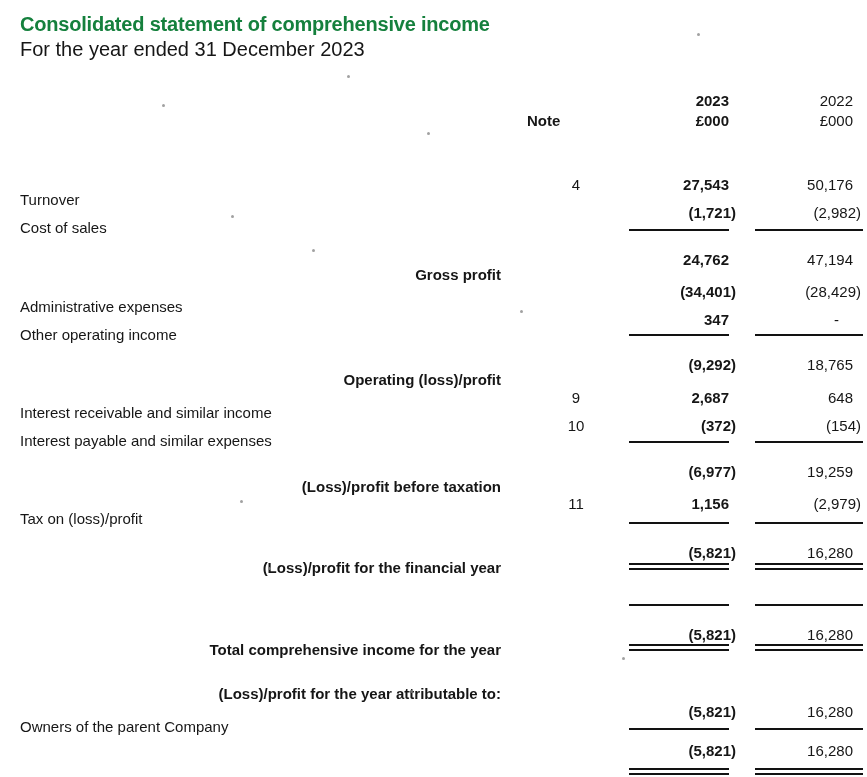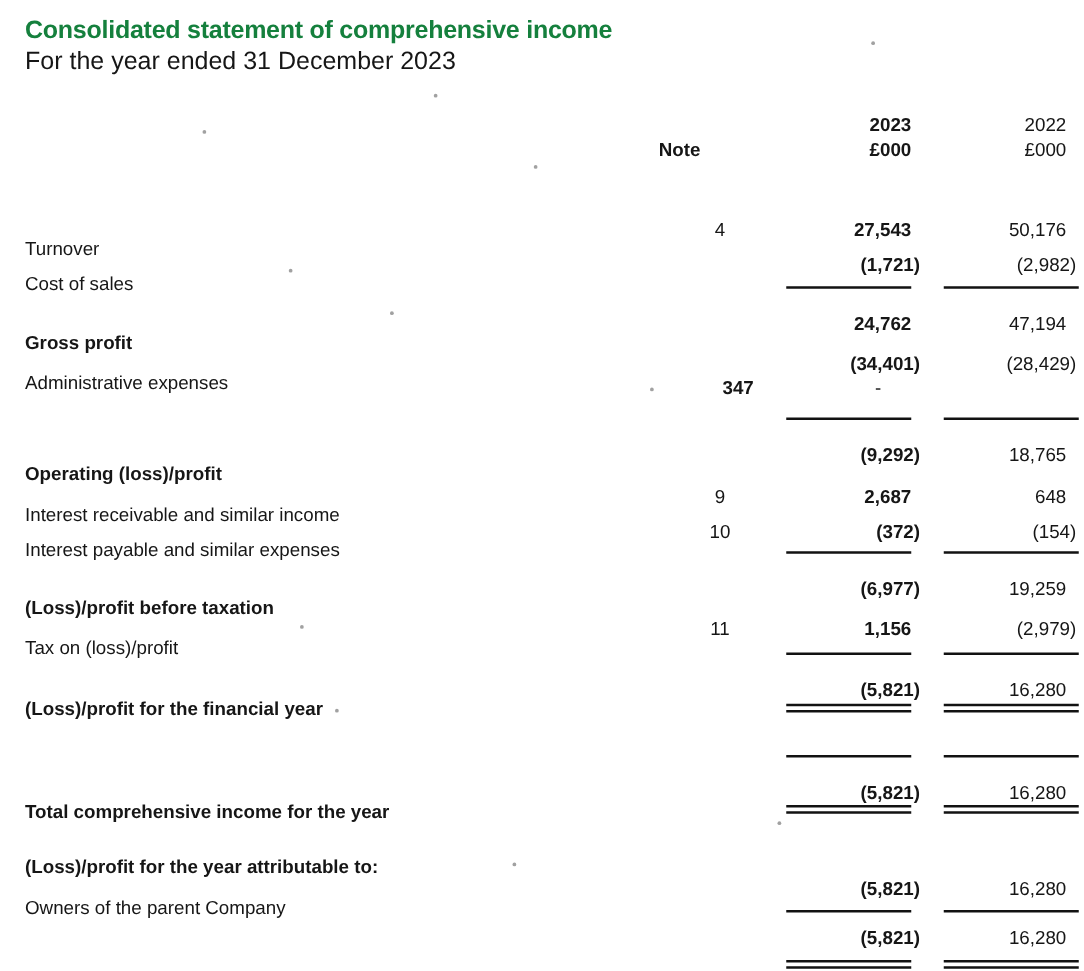--- a/index.html
+++ b/index.html
@@ -28,21 +28,21 @@
   }
   .row.head { height:20px; }
   .cell { white-space:nowrap; }
   .label { text-align:left;margin-top:30px; }
   .note  { text-align:center; padding-left:22px; }
   .v1    { text-align:right; font-weight:700; }
   .v2    { text-align:right; padding-right:10px; }
   .v1.neg { position:relative; left:7px; }
   .v2.neg { padding-right:2px; }
   .v2.dash { padding-right:24px; }
-  .b { font-weight:700; }
+  .b { font-weight:700;text-align:right; }
   .notehead { text-align:left; padding-left:0; }
 
   .rule-row { height:auto; }
   .rule-row .rl   { border-top:2.5px solid #121212; height:3px; }
   .rule-row .dbl  { border-top:2.5px solid #121212; border-bottom:2.5px solid #121212; height:7px; }.mt4{margin-top:4px}.mt5{margin-top:5px}.mt6{margin-top:6px}
   .mt9{margin-top:9px}.mt10{margin-top:10px}.mt11{margin-top:11px}.mt12{margin-top:12px}
   .mt14{margin-top:14px}.mt34{margin-top:34px}.mt36{margin-top:36px}
   .mb4{margin-bottom:4px}
   .h24{height:24px}
 
@@ -100,20 +100,21 @@
     </div>
 
     <div class="row mt4">
       <div class="cell label">Administrative expenses</div>
       <div class="cell note"></div>
       <div class="cell v1 neg">(34,401)</div>
       <div class="cell v2 neg">(28,429)</div>
     </div>
 
     <div class="row">
+      <div class="cell label">Other operating income</div>
       <div class="cell note"></div>
       <div class="cell v1">347</div>
       <div class="cell v2 dash">-</div>
     </div>
 
     <div class="row rule-row mt10 mb4">
       <div class="cell"></div>
         <div class="cell"></div>
       <div class="cell rl"></div>
       <div class="cell rl"></div>

